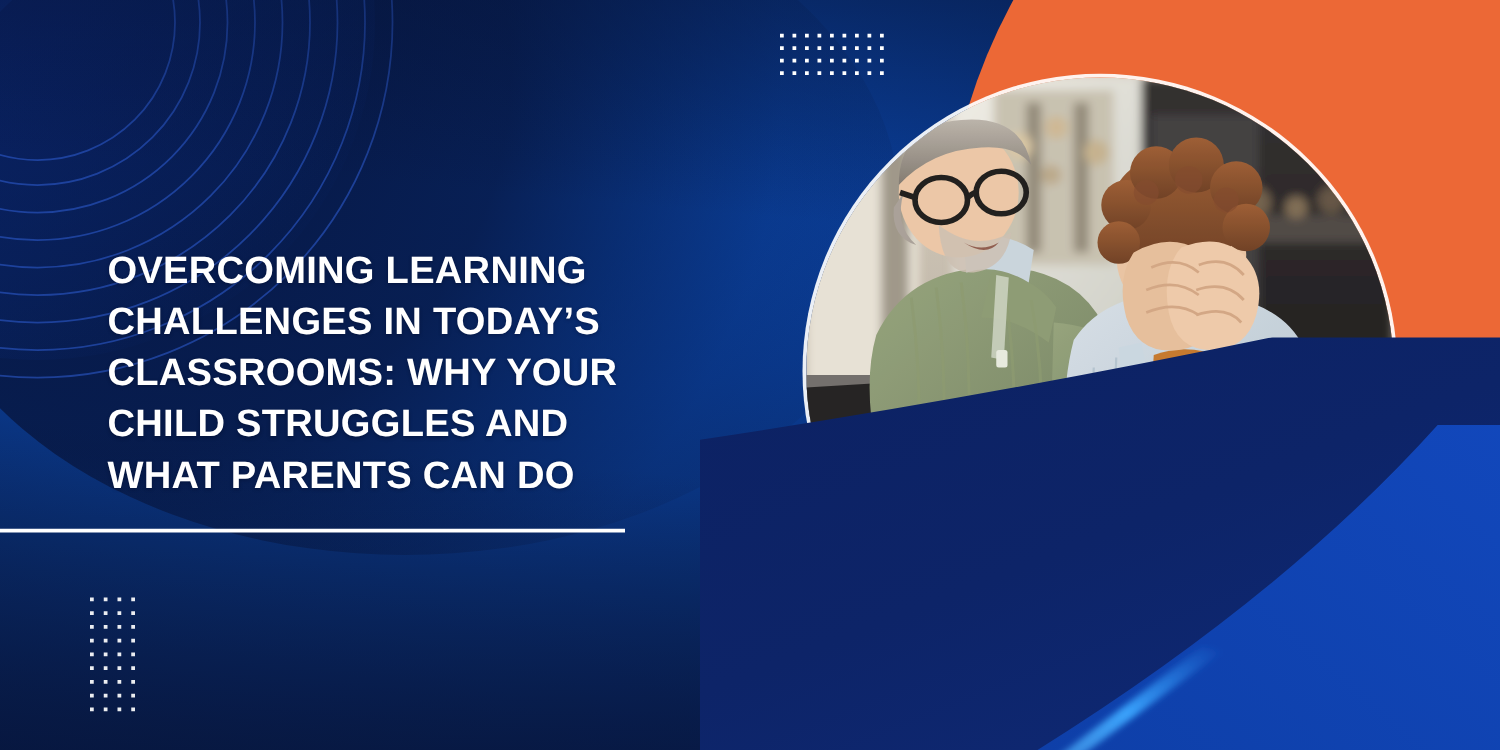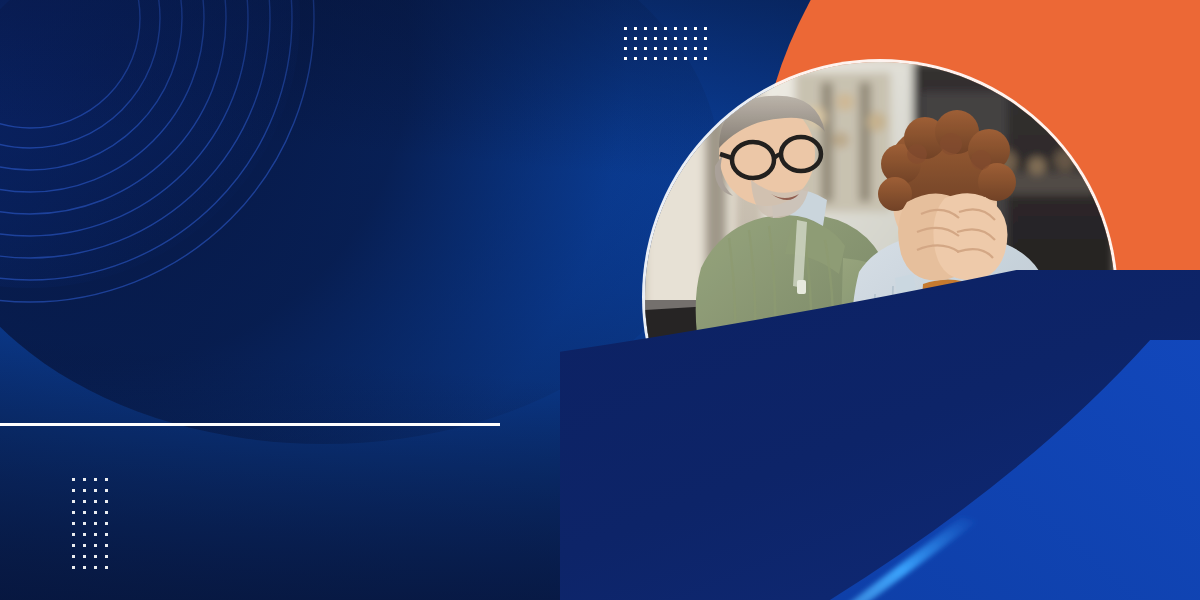--- a/index.html
+++ b/index.html
@@ -438,16 +438,19 @@
       <span class="dot" style="left: 0px; top: 77px; width: 3px; height: 3px;"></span>
       <span class="dot" style="left: 11px; top: 77px; width: 3px; height: 3px;"></span>
       <span class="dot" style="left: 22px; top: 77px; width: 3px; height: 3px;"></span>
       <span class="dot" style="left: 33px; top: 77px; width: 3px; height: 3px;"></span>
       <span class="dot" style="left: 0px; top: 88px; width: 3px; height: 3px;"></span>
       <span class="dot" style="left: 11px; top: 88px; width: 3px; height: 3px;"></span>
       <span class="dot" style="left: 22px; top: 88px; width: 3px; height: 3px;"></span>
       <span class="dot" style="left: 33px; top: 88px; width: 3px; height: 3px;"></span>
     </div>
 
+  <div class="content">
+    <h1 class="headline">OVERCOMING LEARNING CHALLENGES IN TODAY’S CLASSROOMS: WHY YOUR CHILD STRUGGLES AND WHAT PARENTS CAN DO</h1>
+  </div>
 
   <div class="rule" style="width: 500px; height: 3px;"></div>
 
 </div>
 
 </body></html>

